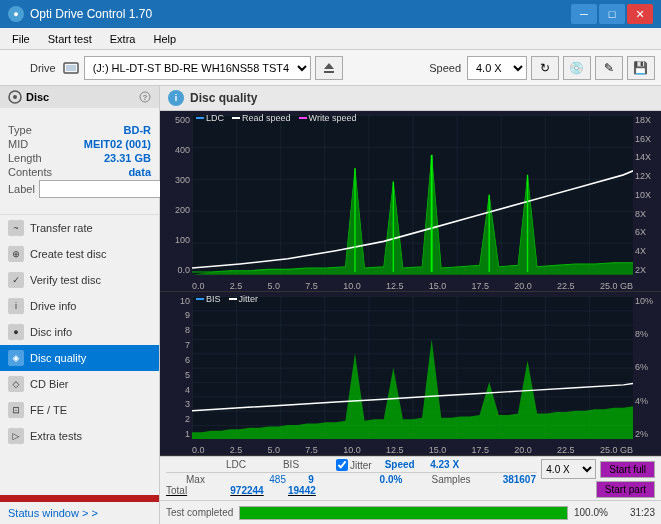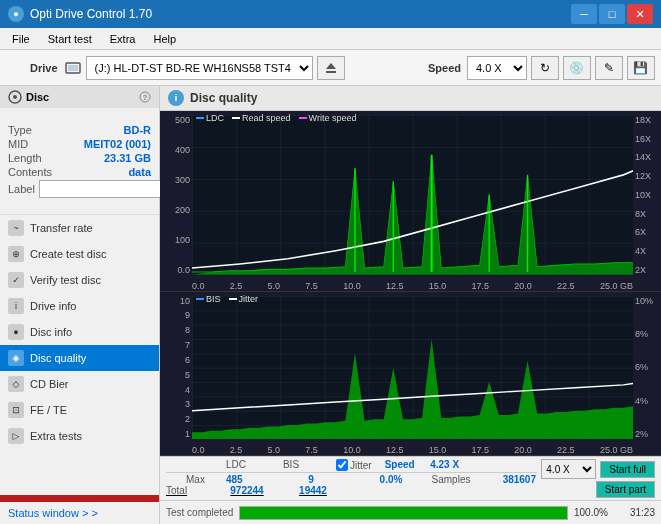--- a/index.html
+++ b/index.html
@@ -14,21 +14,21 @@
     .title-btn-min { background: #3a8fd4; color: white; }
     .title-btn-max { background: #3a8fd4; color: white; }
     .title-btn-close { background: #e04040; color: white; }
 
     
     .menu-bar { background: #f0f0f0; height: 22px; display: flex; align-items: center; padding: 0 4px; border-bottom: 1px solid #ccc; gap: 2px; }
     .menu-item { padding: 2px 8px; cursor: pointer; font-size: 11px; }
 
     
     .toolbar { background: #f5f5f5; height: 36px; display: flex; align-items: center; padding: 0 6px; border-bottom: 1px solid #ccc; gap: 6px; }
-    .toolbar-label { font-size: 11px; font-weight: bold; color: #333; padding-left: 24px; }
+    .toolbar-label { font-size: 11px; font-weight: normal; color: #333; padding-left: 24px; }
     .drive-select { display: flex; align-items: center; gap: 4px; flex: 1; }
     .drive-dropdown { height: 24px; padding: 0 4px; border: 1px solid #aaa; background: white; font-size: 11px; min-width: 220px; }
     .eject-btn { width: 28px; height: 24px; background: #f0f0f0; border: 1px solid #aaa; display: flex; align-items: center; justify-content: center; cursor: pointer; }
     .speed-section { display: flex; align-items: center; gap: 4px; }
     .speed-dropdown { height: 24px; padding: 0 4px; border: 1px solid #aaa; background: white; font-size: 11px; width: 60px; }
     .toolbar-icon-btn { width: 28px; height: 24px; background: #f0f0f0; border: 1px solid #aaa; display: flex; align-items: center; justify-content: center; cursor: pointer; font-size: 12px; }
 
     
     .main-layout { display: flex; height: calc(524px - 86px); }
 
@@ -72,21 +72,21 @@
     .chart-x-labels { position: absolute; bottom: 0; left: 32px; right: 28px; display: flex; justify-content: space-between; }
     .chart-x-label { font-size: 9px; color: #aaa; }
     .chart-legend { position: absolute; top: 2px; left: 36px; display: flex; gap: 8px; align-items: center; font-size: 9px; color: #ddd; z-index: 10; }
     .legend-item { display: flex; align-items: center; gap: 2px; }
     .legend-dot { width: 8px; height: 2px; }
 
     
     .stats-bar { background: #f0f0f0; border-top: 1px solid #ccc; padding: 2px 6px; display: flex; align-items: stretch; gap: 4px; }
     .jitter-check { display: flex; align-items: center; gap: 2px; font-size: 10px; }
 
-    .start-btn { padding: 2px 8px; background: #14b8a6; border: 1px solid #aaa; cursor: pointer; font-size: 10px; white-space: nowrap; }
+    .start-btn { padding: 2px 8px; background: #a21caf; border: 1px solid #aaa; cursor: pointer; font-size: 10px; white-space: nowrap; }
 
     
     .progress-area { background: #f0f0f0; border-top: 1px solid #ccc; height: 24px; display: flex; align-items: center; gap: 6px; padding: 0 6px; }
     .progress-bar-container { flex: 1; height: 14px; background: #ddd; border: 1px solid #aaa; overflow: hidden; }
     .progress-bar-fill { height: 100%; background: #00aa00; }
     .progress-text { font-size: 10px; color: #333; width: 40px; text-align: left; }
     .time-text { font-size: 10px; color: #333; width: 35px; text-align: right; }
     .status-text { font-size: 10px; color: #555; }
 
     svg.chart-svg { position: absolute; inset: 0; width: 100%; height: 100%; }
@@ -397,32 +397,32 @@
             <input type="checkbox" checked="" style="width: 12px; height: 12px;">
             <span style="color:#555;">Jitter</span>
           </div>
           <span style="width:40px; text-align:center; color:#0066cc; font-weight:bold; margin-left:8px;">Speed</span>
           <span style="width:50px; text-align:center; color:#0066cc; font-weight:bold;">4.23 X</span>
         </div>
 
 
         <div style="display:flex; gap:0;">
           <span style="width:40px; color:#555;margin-left:20px;">Max</span>
-          <span style="width:60px; text-align:left; color:#0066cc; font-weight:bold;">485</span>
+          <span style="width:60px; text-align:right; color:#0066cc; font-weight:normal;">485</span>
           <span style="width:50px; text-align:center; color:#0066cc; font-weight:bold;">9</span>
           <span style="width:20px;"></span>
           <span style="width:70px; text-align:center; color:#0066cc; font-weight:bold;">0.0%</span>
           <span style="width:50px; text-align:center; color:#555;">Samples</span>
           <span style="width:60px; text-align:right; color:#0066cc; font-weight:bold;">381607</span>
         </div>
 
         <div style="display:flex; gap:11px;text-decoration:underline;">
           <span style="width:40px; color:#555;">Total</span>
           <span style="width:60px; text-align:center; color:#0066cc; font-weight:bold;">972244</span>
-          <span style="width:50px; text-align:center; color:#0066cc; font-weight:bold;">19442</span>
+          <span style="width:50px; text-align:left; color:#0066cc; font-weight:bold;">19442</span>
         </div>
       </div>
 
       <div style="display:flex; flex-direction:column; gap:2px; justify-content:center;">
         <div style="display:flex; align-items:center; gap:4px;">
           <select style="height:20px; font-size:10px; border:1px solid #aaa; width:55px;">
             <option>4.0 X</option>
           </select>
           <button class="start-btn">Start full</button>
         </div>

